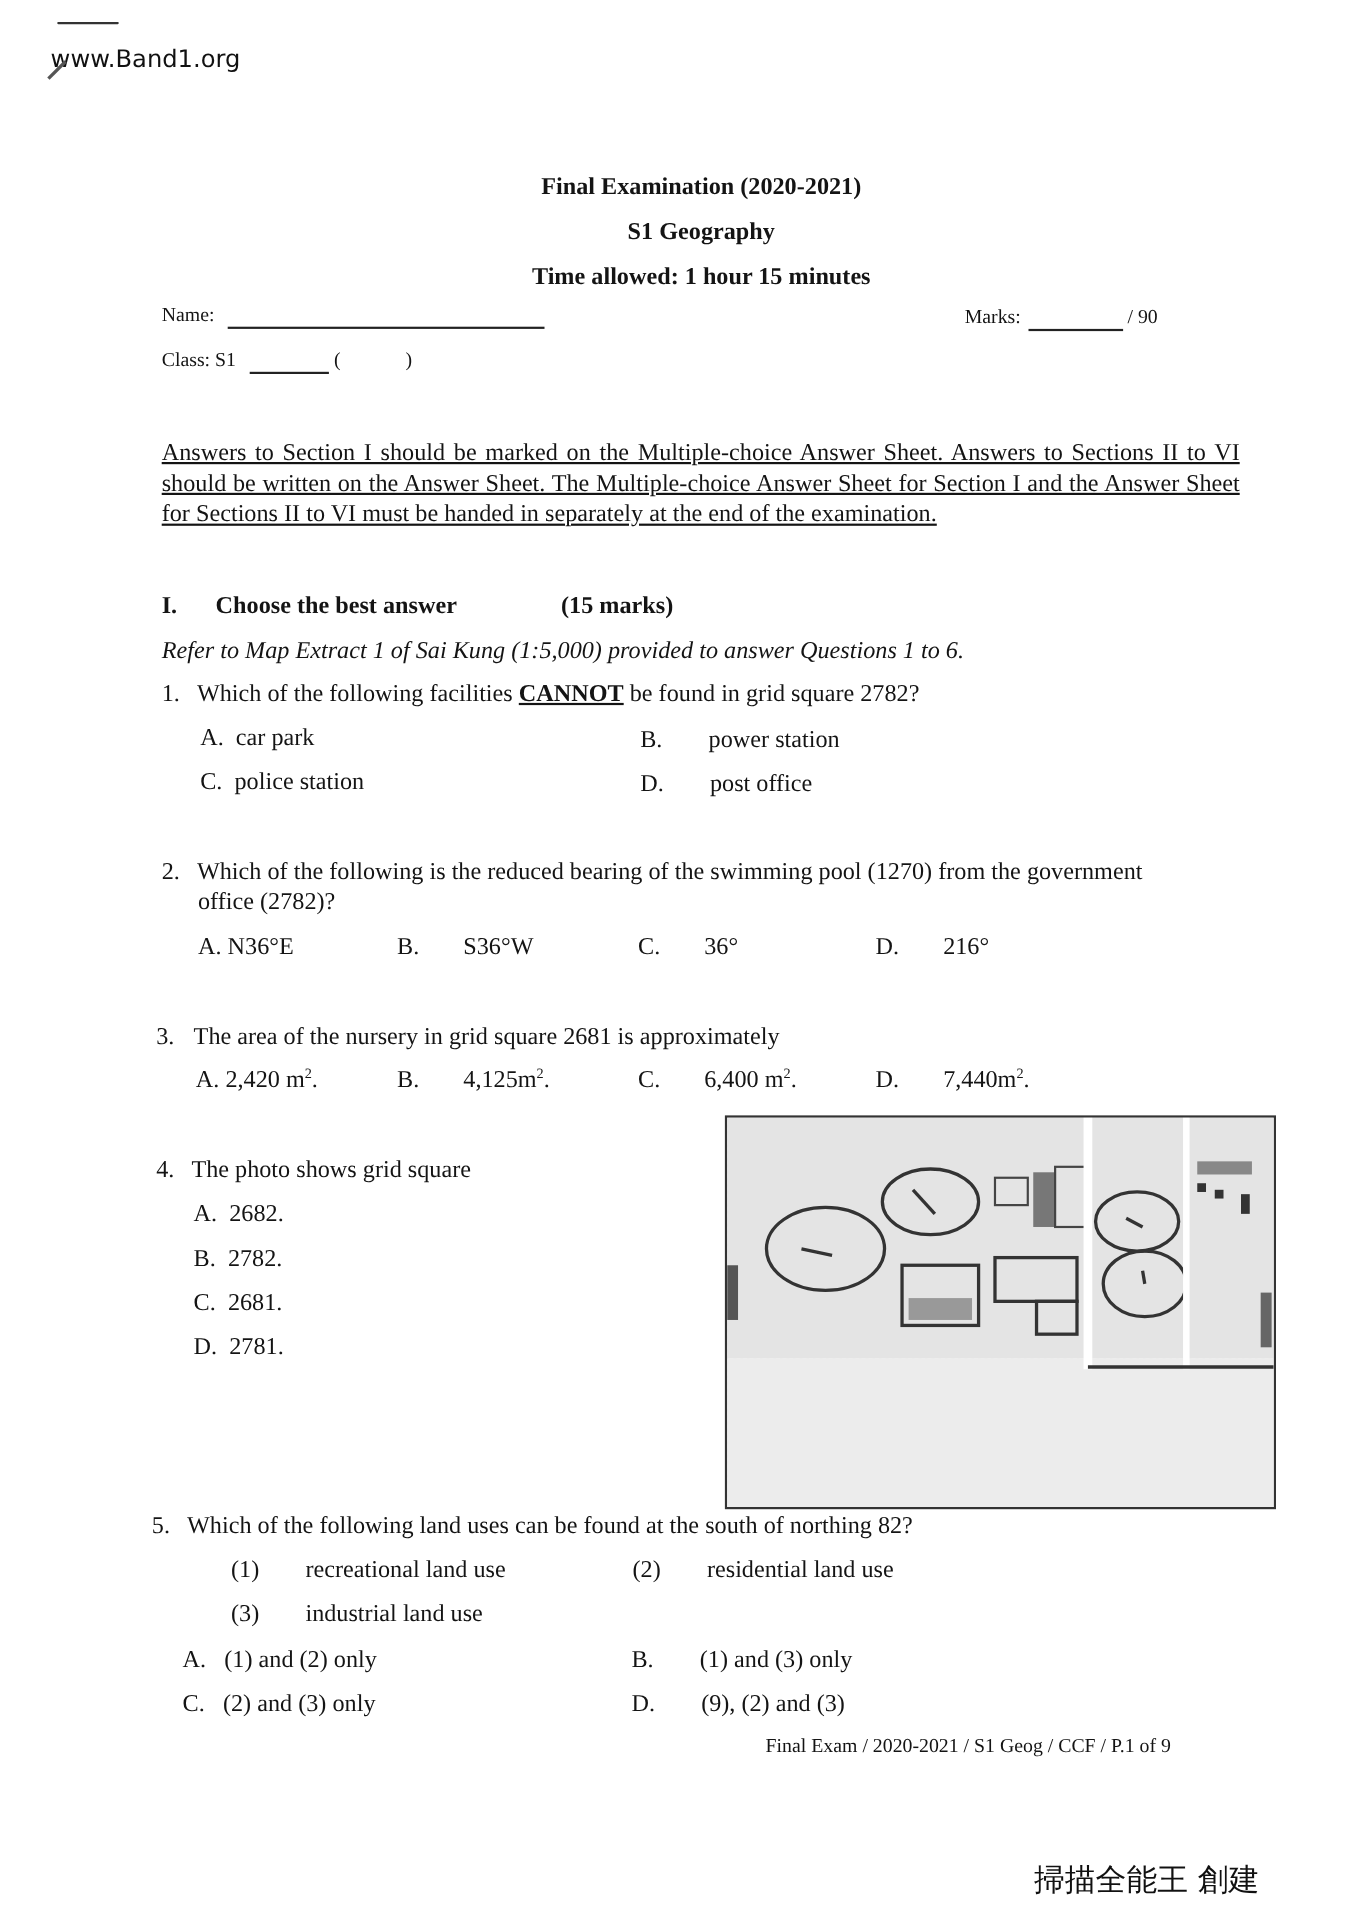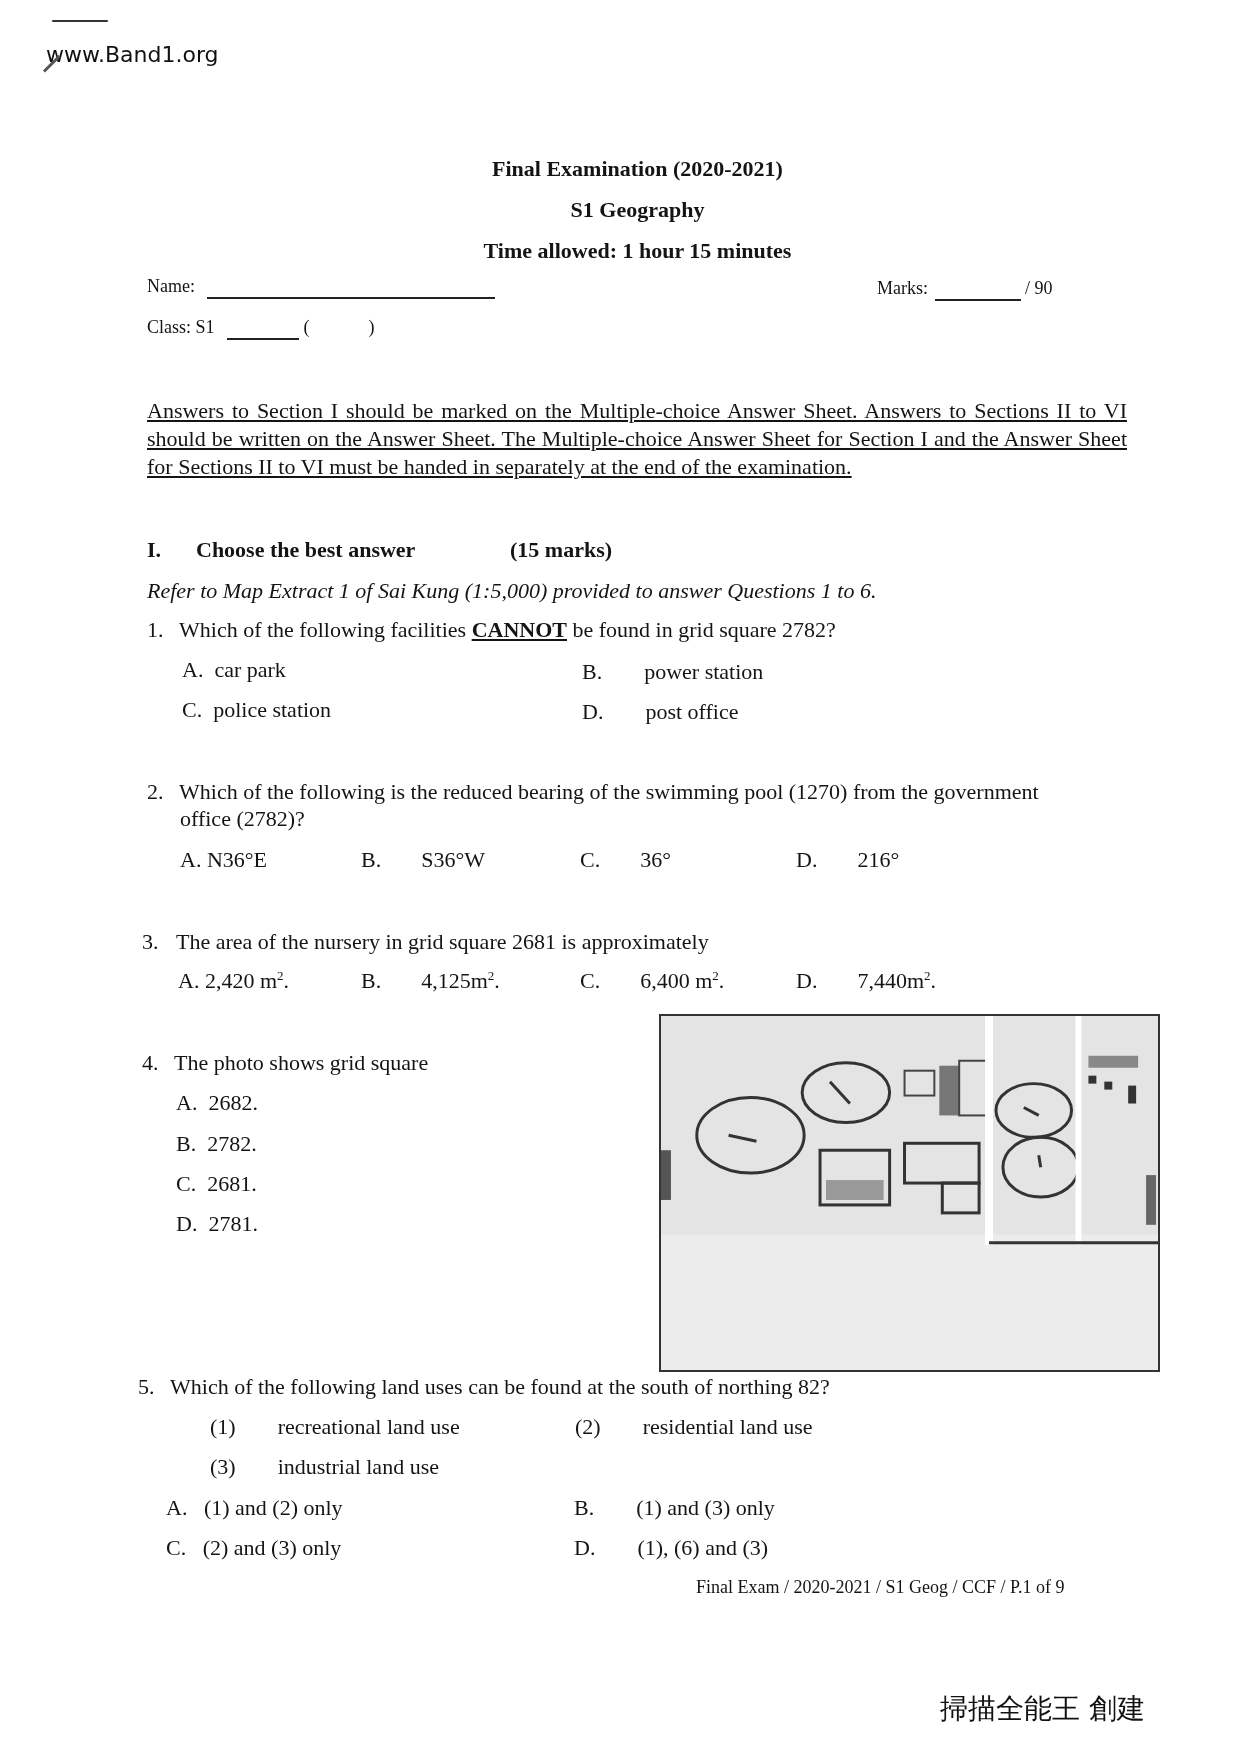--- a/index.html
+++ b/index.html
@@ -150,17 +150,17 @@
 <div class="abs q" style="left:138px; top:1374px;">
   <span>5.</span>
   <span style="margin-left:10px;">Which of the following land uses can be found at the south of northing 82?</span>
 </div>
 <div class="abs opt" style="left:210px; top:1414px;"><span>(1)</span><span style="display:inline-block;width:42px;"></span><span>recreational land use</span></div>
 <div class="abs opt" style="left:575px; top:1414px;"><span>(2)</span><span style="display:inline-block;width:42px;"></span><span>residential land use</span></div>
 <div class="abs opt" style="left:210px; top:1454px;"><span>(3)</span><span style="display:inline-block;width:42px;"></span><span>industrial land use</span></div>
 <div class="abs opt" style="left:166px; top:1495px;"><span>A.</span>&nbsp;&nbsp;&nbsp;<span>(1) and (2) only</span></div>
 <div class="abs opt" style="left:574px; top:1495px;"><span>B.</span><span style="display:inline-block;width:42px;"></span><span>(1) and (3) only</span></div>
 <div class="abs opt" style="left:166px; top:1535px;"><span>C.</span>&nbsp;&nbsp;&nbsp;<span>(2) and (3) only</span></div>
-<div class="abs opt" style="left:574px; top:1535px;"><span>D.</span><span style="display:inline-block;width:42px;"></span><span>(1), (6) and (3)</span></div>
+<div class="abs opt" style="left:574px; top:1535px;"><span>D.</span><span style="display:inline-block;width:42px;"></span><span>(9), (2) and (3)</span></div>
 
 <div class="abs footer" style="left:696px; top:1577px;">Final Exam / 2020-2021 / S1 Geog / CCF / P.1 of 9</div>
 
 <div class="abs cn-watermark">掃描全能王 創建</div>
 
 </body></html>

